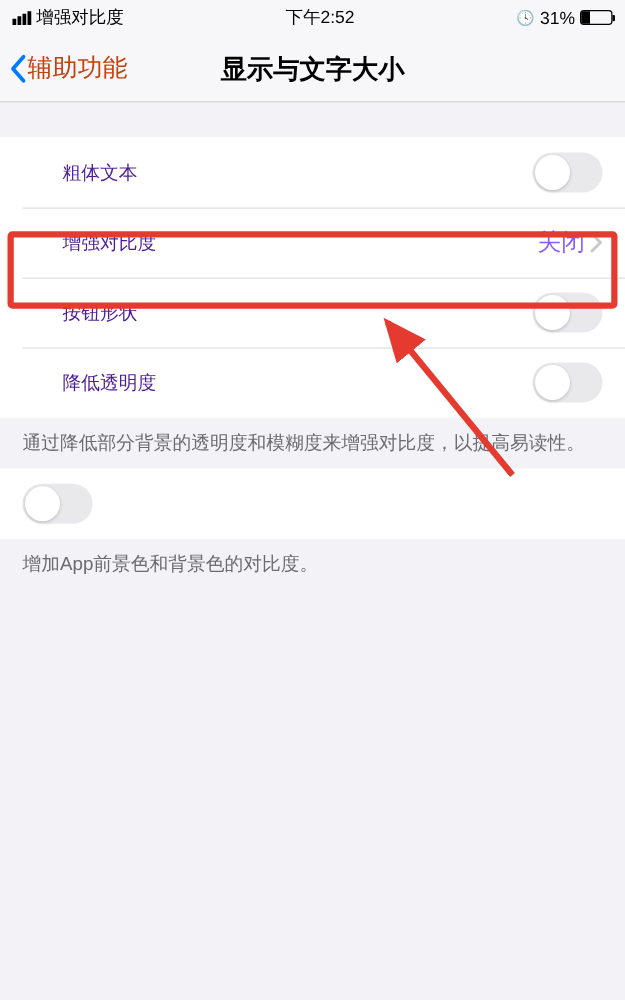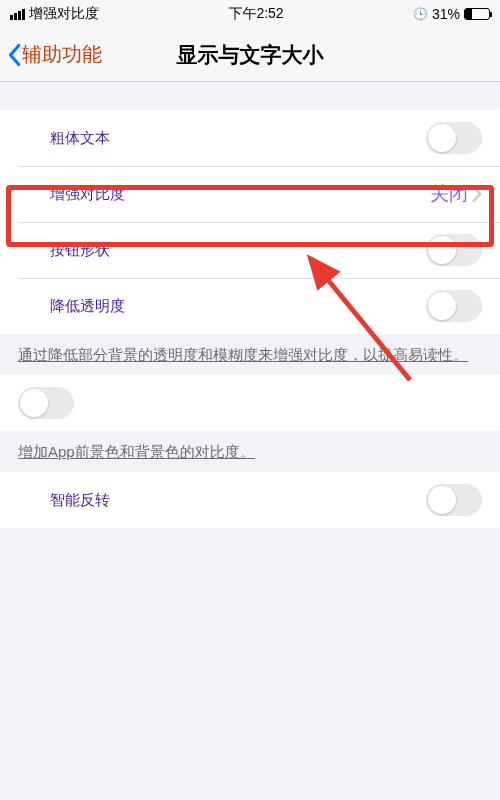--- a/index.html
+++ b/index.html
@@ -78,21 +78,20 @@
     .switch-knob {
       width: 28px; height: 28px; border-radius: 50%;
       background: #fff; position: absolute; top: 2px; left: 2px;
       box-shadow: 0 1px 3px rgba(0,0,0,0.2);
     }
     .footer {
       padding: 10px 18px;
       font-size: 15px;
       color: #6b6b70;
       line-height: 1.4;
-      text-decoration: underline;
     }
     .highlight-box {
       position: absolute;
       border: 5px solid #e43a2f;
       border-radius: 4px;
       pointer-events: none;
       z-index: 10;
     }
     .arrow {
       position: absolute;
@@ -168,28 +167,20 @@
   <div class="section">
     <div class="cell">
       <div class="switch">
           <div class="switch-knob"></div>
         </div>
     </div>
   </div>
   <div class="footer">增加App前景色和背景色的对比度。</div>
 
 
-  <div class="section">
-    <div class="cell">
-      <span class="cell-label">智能反转</span>
-      <div class="switch">
-          <div class="switch-knob"></div>
-        </div>
-    </div>
-  </div>
 </div>
 
 <div class="highlight-box" style="top:185px;left:6px;width:488px;height:62px;"></div>
 
 <svg class="arrow" width="500" height="800" style="top:0;left:0;">
   <defs>
     <marker id="ah" markerWidth="8" markerHeight="8" refX="6" refY="3" orient="auto">
       <path d="M0,0 L7,3 L0,6 Z" fill="#e43a2f"></path>
     </marker>
   </defs>

